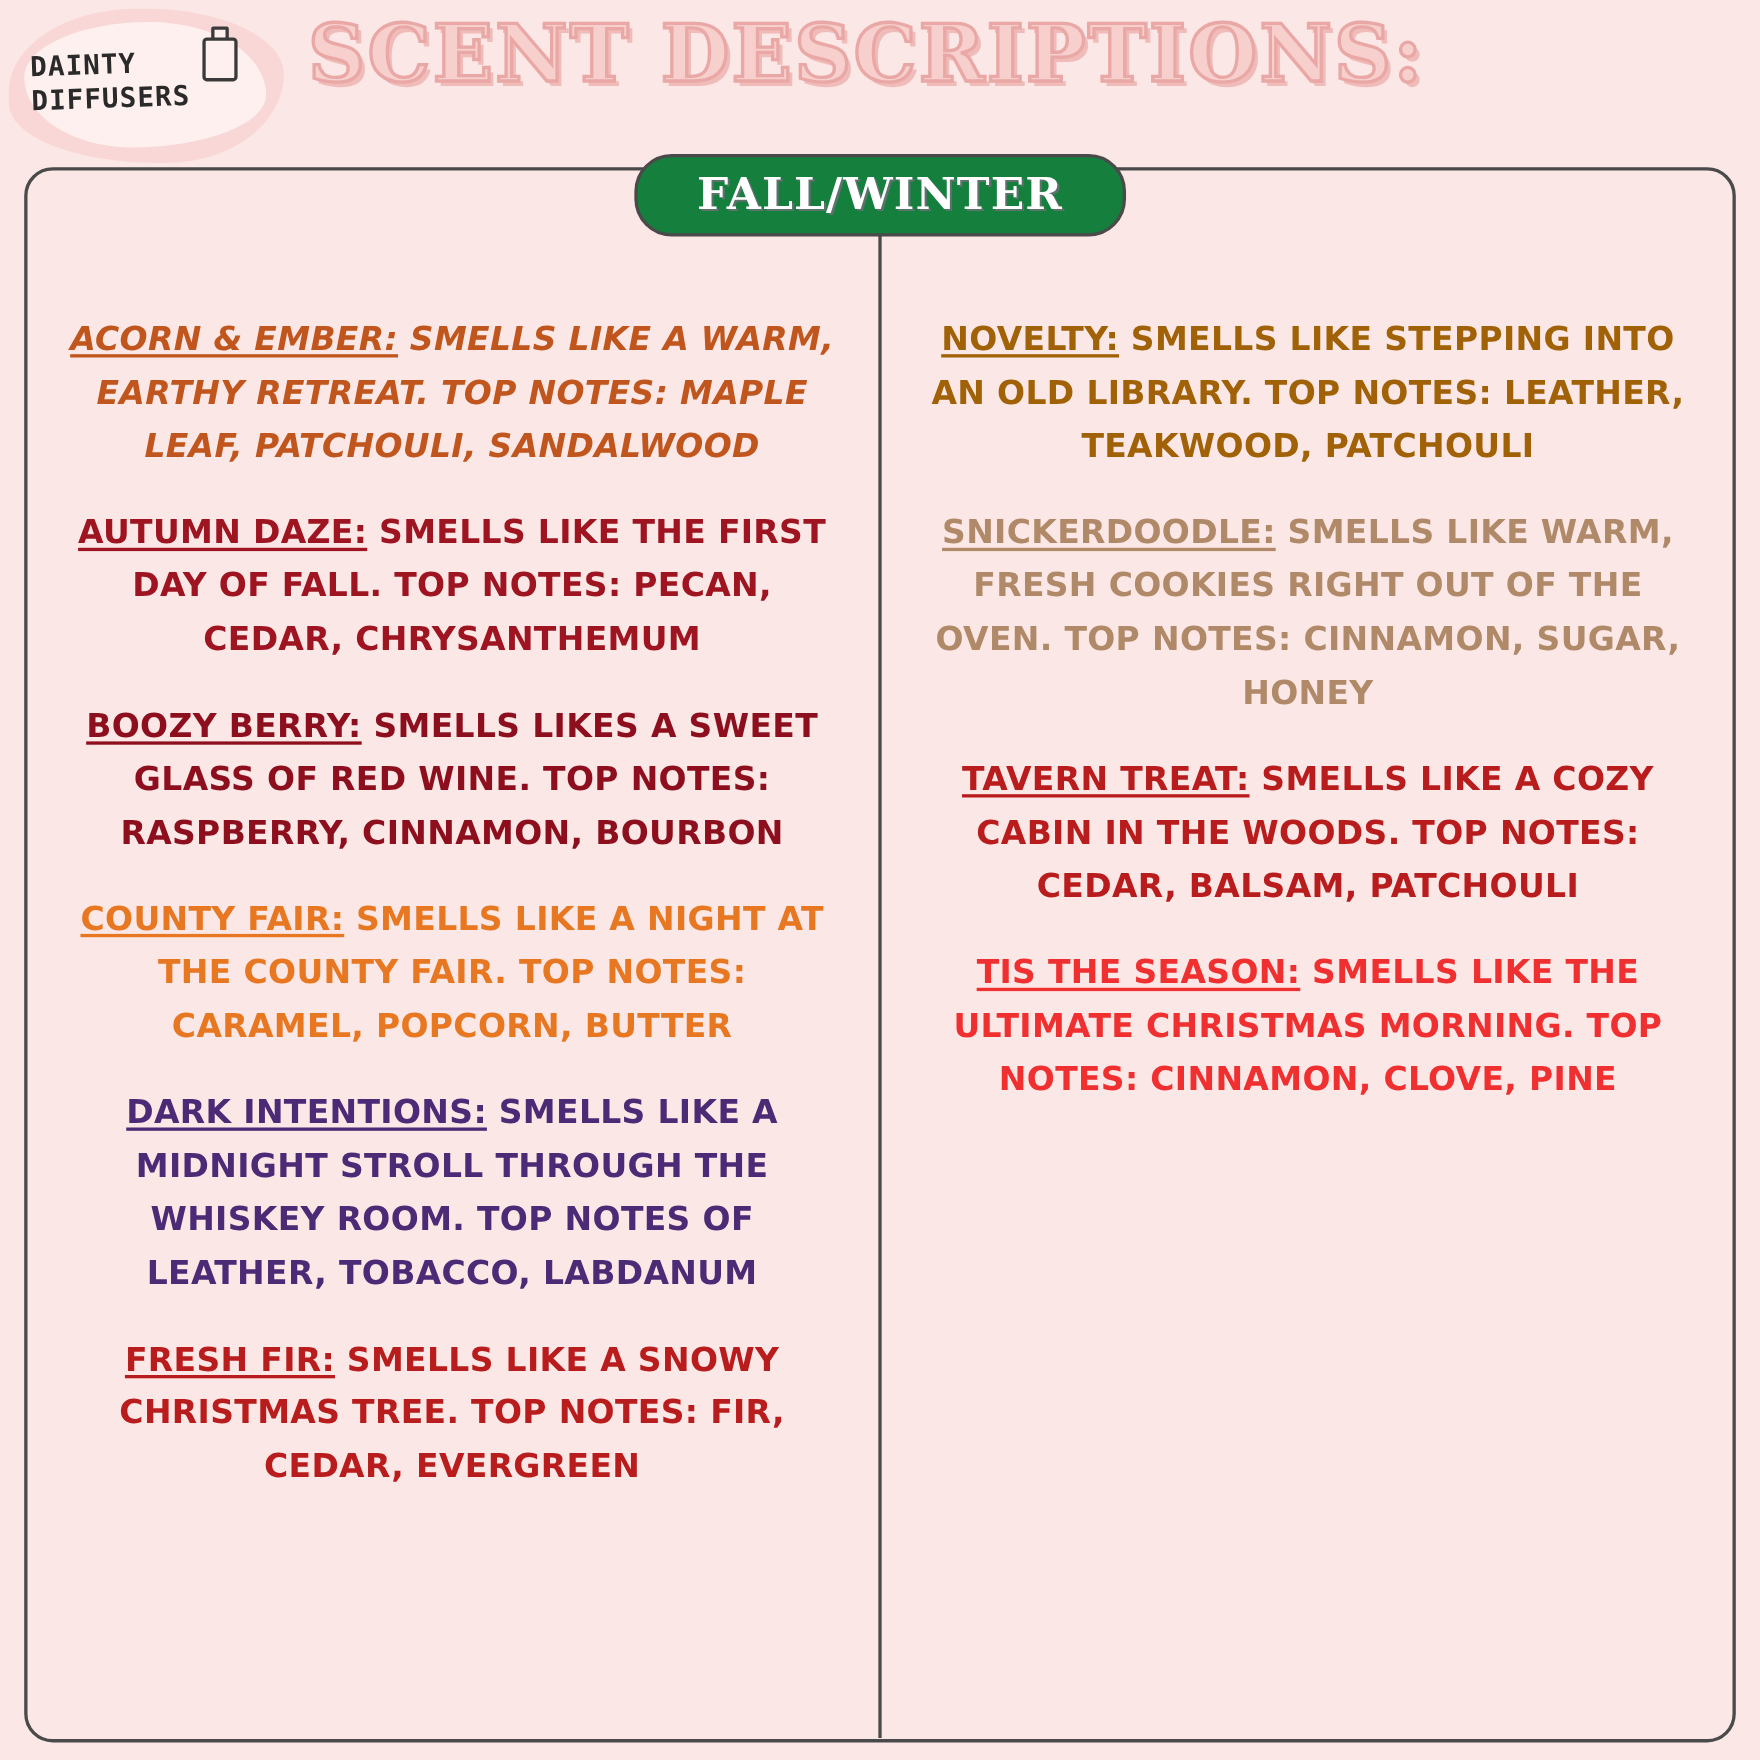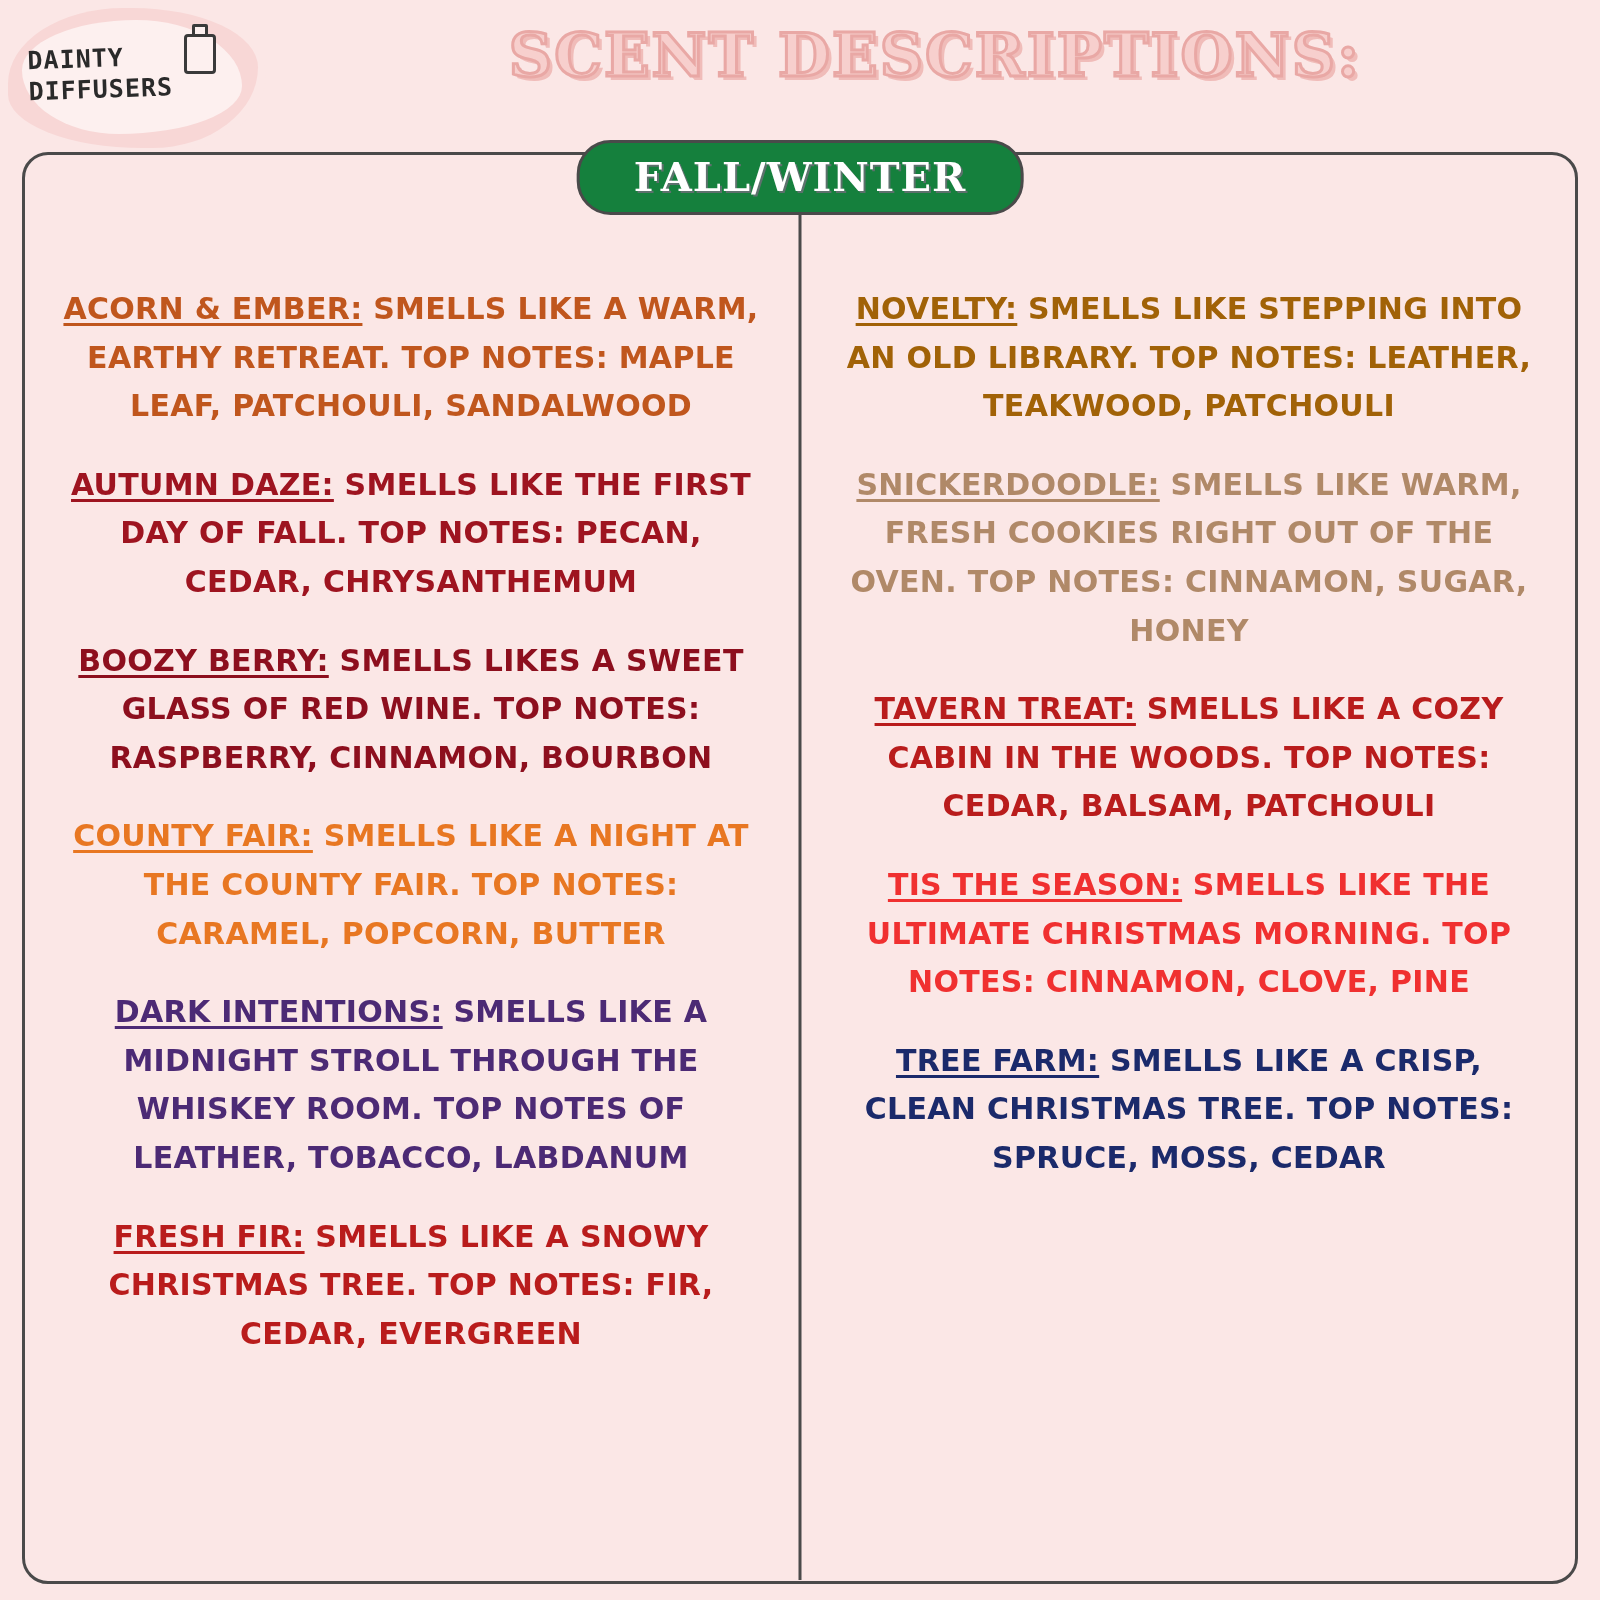--- a/index.html
+++ b/index.html
@@ -70,27 +70,26 @@
     top: 0; left: 8px;
     width: 10px; height: 14px;
     border: 3px solid #3a3a3a;
     border-radius: 2px;
     background: #fdf0ef;
   }
 
   
   .page-title {
     position: absolute;
-    top: 20px;
+    top: 6px;
     left: 280px;
     right: 10px;
-    text-align: center;
     font-family: "DejaVu Serif", serif;
     font-weight: bold;
-    font-size: 60px;
+    font-size: 72px;
     letter-spacing: 2px;
     color: #f7cfcd;
     -webkit-text-stroke: 3px #e9a8a5;
     text-shadow: 4px 4px 0 #f0bcb9;
     white-space: nowrap;
   }
 
   
   .panel {
     position: absolute;
@@ -182,27 +181,26 @@
 
 <div class="page-title">SCENT DESCRIPTIONS:</div>
 
 <div class="panel"></div>
 <div class="divider"></div>
 
 <div class="season-chip">FALL/WINTER</div>
 
 <div class="columns">
   <div class="col" id="col-left">
-      <p class="entry" style="color: rgb(192, 86, 29);"><span class="name">ACORN &amp; EMBER:</span><span class="desc"> SMELLS LIKE A WARM, EARTHY RETREAT. TOP NOTES: MAPLE LEAF, PATCHOULI, SANDALWOOD</span></p>
+      <p class="entry" style="color: rgb(192, 86, 29); font-style: italic;"><span class="name">ACORN &amp; EMBER:</span><span class="desc"> SMELLS LIKE A WARM, EARTHY RETREAT. TOP NOTES: MAPLE LEAF, PATCHOULI, SANDALWOOD</span></p>
       <p class="entry" style="color: rgb(158, 20, 32);"><span class="name">AUTUMN DAZE:</span><span class="desc"> SMELLS LIKE THE FIRST DAY OF FALL. TOP NOTES: PECAN, CEDAR, CHRYSANTHEMUM</span></p>
       <p class="entry" style="color: rgb(141, 15, 30);"><span class="name">BOOZY BERRY:</span><span class="desc"> SMELLS LIKES A SWEET GLASS OF RED WINE. TOP NOTES: RASPBERRY, CINNAMON, BOURBON</span></p>
       <p class="entry" style="color: rgb(232, 119, 34);"><span class="name">COUNTY FAIR:</span><span class="desc"> SMELLS LIKE A NIGHT AT THE COUNTY FAIR. TOP NOTES: CARAMEL, POPCORN, BUTTER</span></p>
       <p class="entry" style="color: rgb(76, 42, 117);"><span class="name">DARK INTENTIONS:</span><span class="desc"> SMELLS LIKE A MIDNIGHT STROLL THROUGH THE WHISKEY ROOM. TOP NOTES OF LEATHER, TOBACCO, LABDANUM</span></p>
       <p class="entry" style="color: #b91c1c;"><span class="name">FRESH FIR:</span><span class="desc"> SMELLS LIKE A SNOWY CHRISTMAS TREE. TOP NOTES: FIR, CEDAR, EVERGREEN</span></p>
     </div>
   <div class="col" id="col-right">
       <p class="entry" style="color: #a16207;"><span class="name">NOVELTY:</span><span class="desc"> SMELLS LIKE STEPPING INTO AN OLD LIBRARY. TOP NOTES: LEATHER, TEAKWOOD, PATCHOULI</span></p>
       <p class="entry" style="color: rgb(176, 137, 104);"><span class="name">SNICKERDOODLE:</span><span class="desc"> SMELLS LIKE WARM, FRESH COOKIES RIGHT OUT OF THE OVEN. TOP NOTES: CINNAMON, SUGAR, HONEY</span></p>
       <p class="entry" style="color: #b91c1c;"><span class="name">TAVERN TREAT:</span><span class="desc"> SMELLS LIKE A COZY CABIN IN THE WOODS. TOP NOTES: CEDAR, BALSAM, PATCHOULI</span></p>
       <p class="entry" style="color: rgb(240, 48, 48);"><span class="name">TIS THE SEASON:</span><span class="desc"> SMELLS LIKE THE ULTIMATE CHRISTMAS MORNING. TOP NOTES: CINNAMON, CLOVE, PINE</span></p>
-      <p class="entry" style="color: rgb(27, 42, 107);"><span class="name">TREE FARM:</span><span class="desc"> SMELLS LIKE A CRISP, CLEAN CHRISTMAS TREE. TOP NOTES: SPRUCE, MOSS, CEDAR</span></p>
     </div>
 </div>
 
 </body></html>

